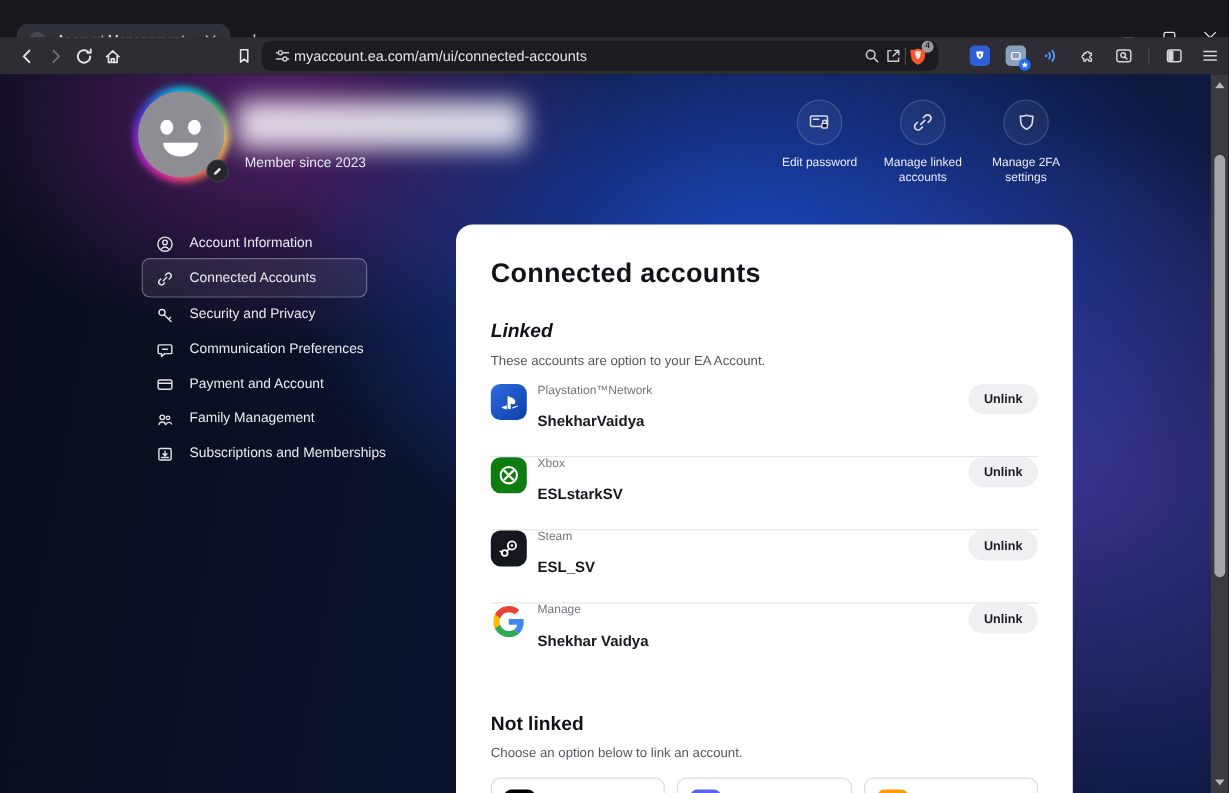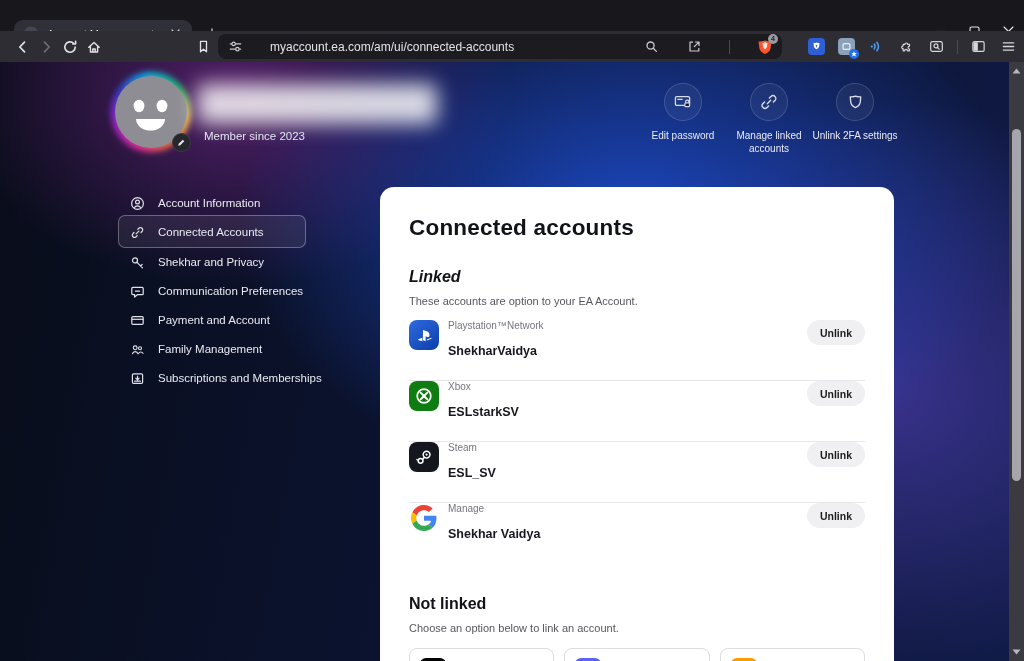--- a/index.html
+++ b/index.html
@@ -15,21 +15,21 @@
   .favicon{width:16px;height:16px;flex:none;}
   .tab-close{width:16px;height:16px;display:flex;align-items:center;justify-content:center;flex:none;}
   .newtab{position:absolute;left:202px;top:8px;width:20px;height:20px;display:flex;align-items:center;justify-content:center;}
   .wincontrols{position:absolute;right:10px;top:0;height:31px;display:flex;align-items:center;gap:22px;}
   .winbtn{width:12px;height:12px;display:flex;align-items:center;justify-content:center;}
 
   
   .toolbar{position:absolute;top:31px;left:0;width:1024px;height:31px;background:#2d2d33;}
   .navbtn{position:absolute;top:6px;width:19px;height:19px;display:flex;align-items:center;justify-content:center;}
   .urlbar{position:absolute;left:218px;top:3px;width:564px;height:25px;border-radius:8px;
-          background:#1b1b20;display:flex;align-items:center;padding:0 9px;gap:26px;}
+          background:#1b1b20;display:flex;align-items:center;padding:0 9px;gap:1px;}
   .url-text{font-size:12px;color:#e3e3e8;white-space:nowrap;flex:1;overflow:hidden;}
   .urlicon{width:17px;height:17px;display:flex;align-items:center;justify-content:center;flex:none;position:relative;}
   .vdiv{width:1px;height:14px;background:#4a4a52;flex:none;}
   .shield-badge{position:absolute;top:-4px;right:-5px;min-width:10px;height:10px;border-radius:5px;
           background:#9a9aa2;color:#26262b;font-size:7px;font-weight:bold;line-height:10px;text-align:center;padding:0 1px;}
   .extcluster{position:absolute;right:6px;top:5px;height:21px;display:flex;align-items:center;gap:11px;}
   .exticon{width:19px;height:19px;display:flex;align-items:center;justify-content:center;position:relative;}
   .ext-sq{width:17px;height:17px;border-radius:4px;display:flex;align-items:center;justify-content:center;}
   .ext-badge{position:absolute;right:-3px;bottom:-3px;width:10px;height:10px;border-radius:5px;background:#1f6ff0;
              display:flex;align-items:center;justify-content:center;}
@@ -295,21 +295,21 @@
           </svg>
       </div>
       <div class="hero-label">Manage linked accounts</div>
     </div>
     <div class="hero-action" style="left:811px;top:21px">
       <div class="hero-circle">
         <svg width="17" height="17" viewBox="0 0 18 18">
             <path d="M9 2.2 C10.8 2.9 12.8 3.2 14.6 3.1 L14 8.6 C13.7 11.5 11.6 13.2 9 14.5 C6.4 13.2 4.3 11.5 4 8.6 L3.4 3.1 C5.2 3.2 7.2 2.9 9 2.2 Z" fill="none" stroke="#d9dbe8" stroke-width="1.4" stroke-linejoin="round"></path>
           </svg>
       </div>
-      <div class="hero-label">Unlink 2FA settings</div>
+      <div class="hero-label">Manage 2FA settings</div>
     </div>
 
     <div class="side-sel"></div>
 
     <div class="side-item" style="top:131px">
       <span class="side-ic">
         <svg width="15" height="15" viewBox="0 0 15 15">
             <circle cx="7.5" cy="7.5" r="5.9" fill="none" stroke="#e2e3ea" stroke-width="1.2"></circle>
             <circle cx="7.5" cy="6" r="1.9" fill="none" stroke="#e2e3ea" stroke-width="1.2"></circle>
             <path d="M4.3 11.7 a3.7 3.7 0 0 1 6.4 0" fill="none" stroke="#e2e3ea" stroke-width="1.2"></path>
@@ -326,21 +326,21 @@
       </span>
       <span class="side-label">Connected Accounts</span>
     </div>
     <div class="side-item" style="top:190px">
       <span class="side-ic">
         <svg width="15" height="15" viewBox="0 0 15 15">
             <circle cx="5" cy="5.4" r="2.5" fill="none" stroke="#e2e3ea" stroke-width="1.2"></circle>
             <path d="M6.8 7.2 L12.5 12.9 M10.6 11 l1.6-1.6" fill="none" stroke="#e2e3ea" stroke-width="1.2" stroke-linecap="round"></path>
           </svg>
       </span>
-      <span class="side-label">Shekhar and Privacy</span>
+      <span class="side-label">Security and Privacy</span>
     </div>
     <div class="side-item" style="top:219px">
       <span class="side-ic">
         <svg width="15" height="15" viewBox="0 0 15 15">
             <path d="M2.8 3.4 h9.4 a1 1 0 0 1 1 1 v5.3 a1 1 0 0 1 -1 1 H7.4 L4.6 13 V10.7 H2.8 a1 1 0 0 1 -1 -1 V4.4 a1 1 0 0 1 1 -1 z" fill="none" stroke="#e2e3ea" stroke-width="1.2" stroke-linejoin="round"></path>
             <path d="M5.4 7.1 h4.2" stroke="#e2e3ea" stroke-width="1.2" stroke-linecap="round"></path>
           </svg>
       </span>
       <span class="side-label">Communication Preferences</span>
     </div>

